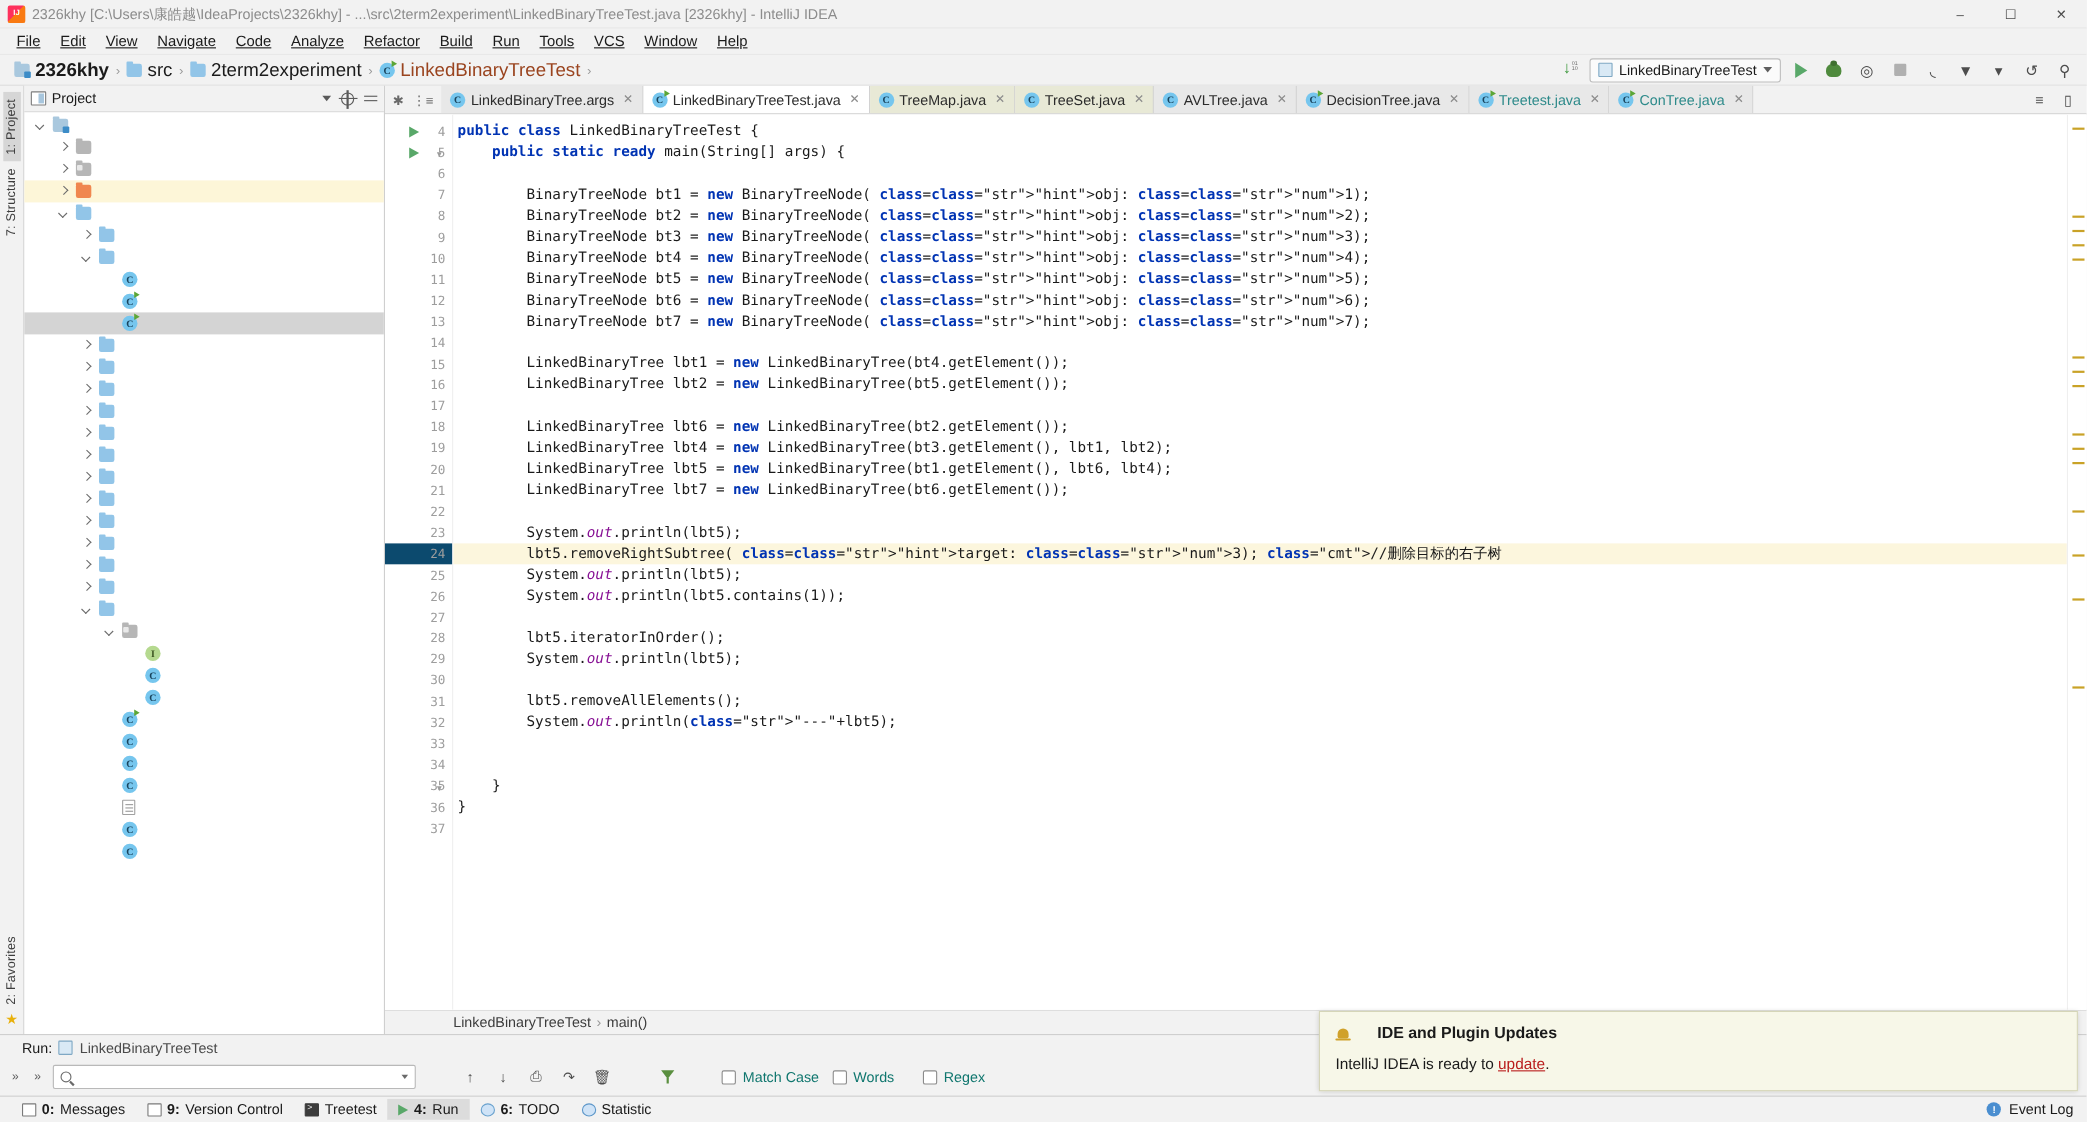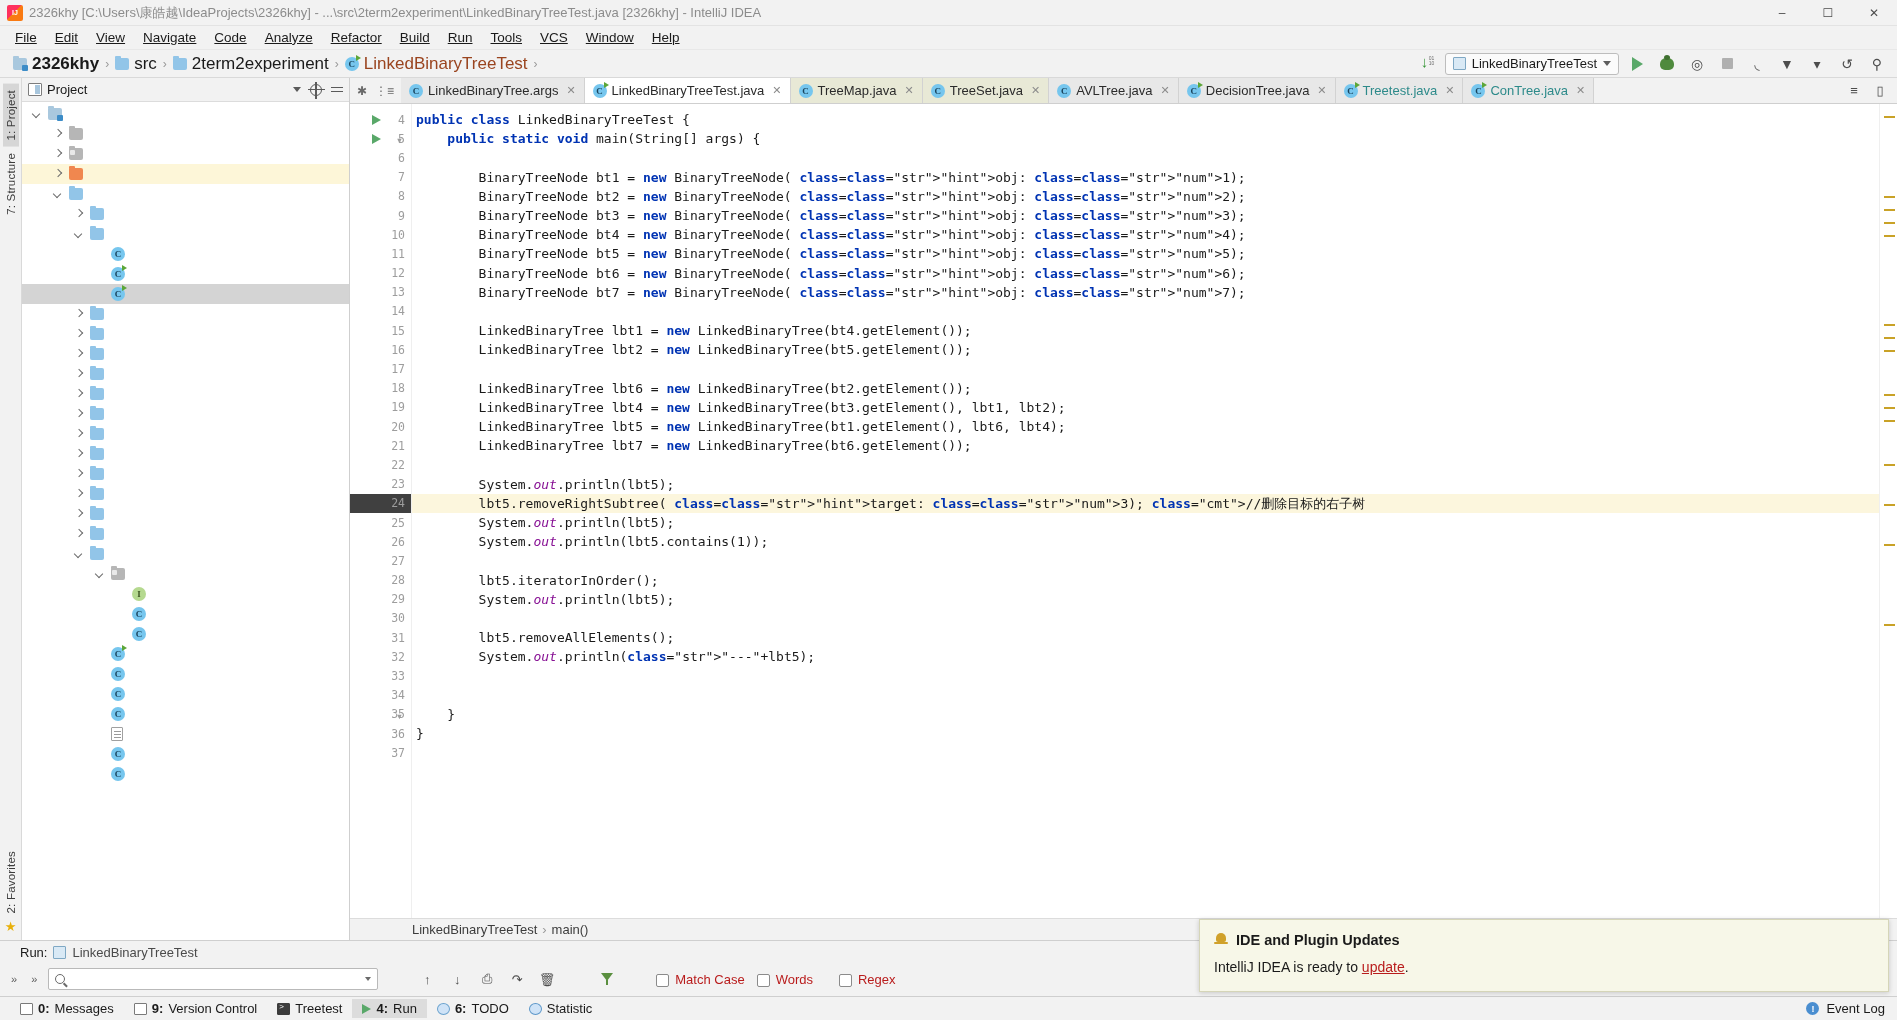--- a/index.html
+++ b/index.html
@@ -182,21 +182,21 @@
   .editor-body{ flex:1; display:flex; min-height:0; position:relative; background:#fff; overflow:hidden;}
   .gutter{
     width:62px; flex:none; background:#fff; position:relative; padding-top:6px;
     border-right:1px solid #efefef;
   }
   .gline{ height:19.2px; display:flex; align-items:center; justify-content:flex-end; padding-right:6px;
     font-family:"DejaVu Sans Mono", monospace; font-size:11.5px; color:#9d9d9d; position:relative;}
   .gline .grun{ position:absolute; left:22px; width:0;height:0;
     border-left:9px solid #59a869;border-top:5.5px solid transparent;border-bottom:5.5px solid transparent;}
   .gline .gfold{ position:absolute; left:46px; width:11px;height:11px;}
-  .gline.hl{ background:#404040;justify-content:flex-end; }
+  .gline.hl{ background:#0c4a6e;justify-content:flex-end; }
 
   .codecol{ flex:1; position:relative; padding-top:6px; overflow:hidden; }
   .cline{
     height:19.2px; line-height:19.2px; white-space:pre; font-family:"DejaVu Sans Mono", monospace;
     font-size:13px; color:#1a1a1a; padding-left:4px;
   }
   .cline.hl{ background:#fcf6dd; }
   .kw{ color:#0033b3; font-weight:bold; }
   .fld{ color:#871094; font-style:italic; }
 
@@ -221,21 +221,21 @@
   .dbl-chev{ color:#5a5a5a; font-size:11px; padding:0 3px; }
   .searchbox{
     width:330px; height:22px; border:1px solid #b9b9b9; border-radius:2px; background:#fff;
     display:flex; align-items:center; gap:5px; padding:0 6px;
   }
   .mag{ width:10px;height:10px;border:1.6px solid #6a6a6a;border-radius:50%;position:relative;flex:none;}
   .mag:after{content:"";position:absolute;right:-4px;bottom:-3px;width:5px;height:1.6px;background:#6a6a6a;transform:rotate(45deg);}
   .search-input{ border:none; outline:none; font-size:12.5px; flex:1; background:transparent; font-family:"Liberation Sans",sans-serif;}
   .tiny-tri{ width:0;height:0;border-left:3.5px solid transparent;border-right:3.5px solid transparent;border-top:4.5px solid #6a6a6a;}
   .icon-btn{ width:22px;height:22px;display:flex;align-items:center;justify-content:center;color:#4d4d4d;font-size:13px;}
-  .cbwrap{ display:flex; align-items:flex-end; gap:6px; font-size:13px; color:#b91c1c; margin-left:4px; }
+  .cbwrap{ display:flex; align-items:center; gap:6px; font-size:13px; color:#0f766e; margin-left:4px; }
   .cb{ width:13px;height:13px;border:1px solid #8b8b8b;background:#fff;border-radius:2px;flex:none;}
   .filter-ico{ width:13px;height:12px;position:relative;}
   .filter-ico:before{content:"";position:absolute;left:0;top:0;border-left:6.5px solid transparent;border-right:6.5px solid transparent;border-top:8px solid #5a8f3f;}
   .filter-ico:after{content:"";position:absolute;left:5.5px;top:7px;width:2px;height:5px;background:#5a8f3f;}
 
   
   .statusbar{
     height:24px; background:#f2f2f2; border-top:1px solid #cfcfcf; display:flex; align-items:center;
     gap:0px; padding-left:10px; flex:none; font-size:13px; color:#1a1a1a;
   }
@@ -251,21 +251,21 @@
   .sb-right{ margin-left:auto; display:flex; align-items:center; gap:7px; padding-right:12px;}
   .evt-ico{ width:13px;height:13px;border-radius:50%;background:#4a8ed0;color:#fff;font-size:9px;
     display:flex;align-items:center;justify-content:center;font-weight:bold;flex:none;}
 
   
   .balloon{
     position:absolute; right:8px; bottom:28px; width:690px; background:#f7f7e8;
     border:1px solid #d5d5b8; box-shadow:0 1px 5px rgba(0,0,0,.18); padding:12px 14px 16px 14px;
     z-index:40;
   }
-  .balloon-head{ display:flex; align-items:flex-start; gap:8px; }
+  .balloon-head{ display:flex; align-items:flex-end; gap:24px; }
   .bell-ico{ width:14px;height:14px;position:relative;flex:none;}
   .bell-ico:before{content:"";position:absolute;left:2px;top:1px;width:10px;height:9px;border-radius:5px 5px 2px 2px;background:#d0a12a;}
   .bell-ico:after{content:"";position:absolute;left:0px;top:10px;width:14px;height:2px;background:#d0a12a;border-radius:1px;}
   .balloon-title{ font-size:14.5px; font-weight:bold; color:#1a1a1a; }
   .balloon-body{ margin-top:11px; font-size:14px; color:#1a1a1a; }
   .balloon-link{ color:#b91c1c; text-decoration:underline; }
 
   .overlay-wrap{ position:relative; flex:1; display:flex; flex-direction:column; min-height:0;}
 </style>
 </head>
@@ -701,21 +701,21 @@
               </div>
               <div class="gline">
                 <span>36</span>
               </div>
               <div class="gline">
                 <span>37</span>
               </div>
             </div>
           <div class="codecol" id="code-container">
               <div class="cline"><span class="kw">public</span> <span class="kw">class</span> LinkedBinaryTreeTest {</div>
-              <div class="cline">    <span class="kw">public</span> <span class="kw">static</span> <span class="kw">void</span> main(String[] args) {</div>
+              <div class="cline">    <span class="kw">public</span> <span class="kw">static</span> <span class="kw">ready</span> main(String[] args) {</div>
               <div class="cline"></div>
               <div class="cline">        BinaryTreeNode bt1 = <span class="kw">new</span> BinaryTreeNode( <span <span="" class="kw">class</span>=<span <span="" class="kw">class</span>="str"&gt;"hint"&gt;obj: <span <span="" class="kw">class</span>=<span <span="" class="kw">class</span>="str"&gt;"num"&gt;1);</div>
               <div class="cline">        BinaryTreeNode bt2 = <span class="kw">new</span> BinaryTreeNode( <span <span="" class="kw">class</span>=<span <span="" class="kw">class</span>="str"&gt;"hint"&gt;obj: <span <span="" class="kw">class</span>=<span <span="" class="kw">class</span>="str"&gt;"num"&gt;2);</div>
               <div class="cline">        BinaryTreeNode bt3 = <span class="kw">new</span> BinaryTreeNode( <span <span="" class="kw">class</span>=<span <span="" class="kw">class</span>="str"&gt;"hint"&gt;obj: <span <span="" class="kw">class</span>=<span <span="" class="kw">class</span>="str"&gt;"num"&gt;3);</div>
               <div class="cline">        BinaryTreeNode bt4 = <span class="kw">new</span> BinaryTreeNode( <span <span="" class="kw">class</span>=<span <span="" class="kw">class</span>="str"&gt;"hint"&gt;obj: <span <span="" class="kw">class</span>=<span <span="" class="kw">class</span>="str"&gt;"num"&gt;4);</div>
               <div class="cline">        BinaryTreeNode bt5 = <span class="kw">new</span> BinaryTreeNode( <span <span="" class="kw">class</span>=<span <span="" class="kw">class</span>="str"&gt;"hint"&gt;obj: <span <span="" class="kw">class</span>=<span <span="" class="kw">class</span>="str"&gt;"num"&gt;5);</div>
               <div class="cline">        BinaryTreeNode bt6 = <span class="kw">new</span> BinaryTreeNode( <span <span="" class="kw">class</span>=<span <span="" class="kw">class</span>="str"&gt;"hint"&gt;obj: <span <span="" class="kw">class</span>=<span <span="" class="kw">class</span>="str"&gt;"num"&gt;6);</div>
               <div class="cline">        BinaryTreeNode bt7 = <span class="kw">new</span> BinaryTreeNode( <span <span="" class="kw">class</span>=<span <span="" class="kw">class</span>="str"&gt;"hint"&gt;obj: <span <span="" class="kw">class</span>=<span <span="" class="kw">class</span>="str"&gt;"num"&gt;7);</div>
               <div class="cline"></div>
               <div class="cline">        LinkedBinaryTree lbt1 = <span class="kw">new</span> LinkedBinaryTree(bt4.getElement());</div>

